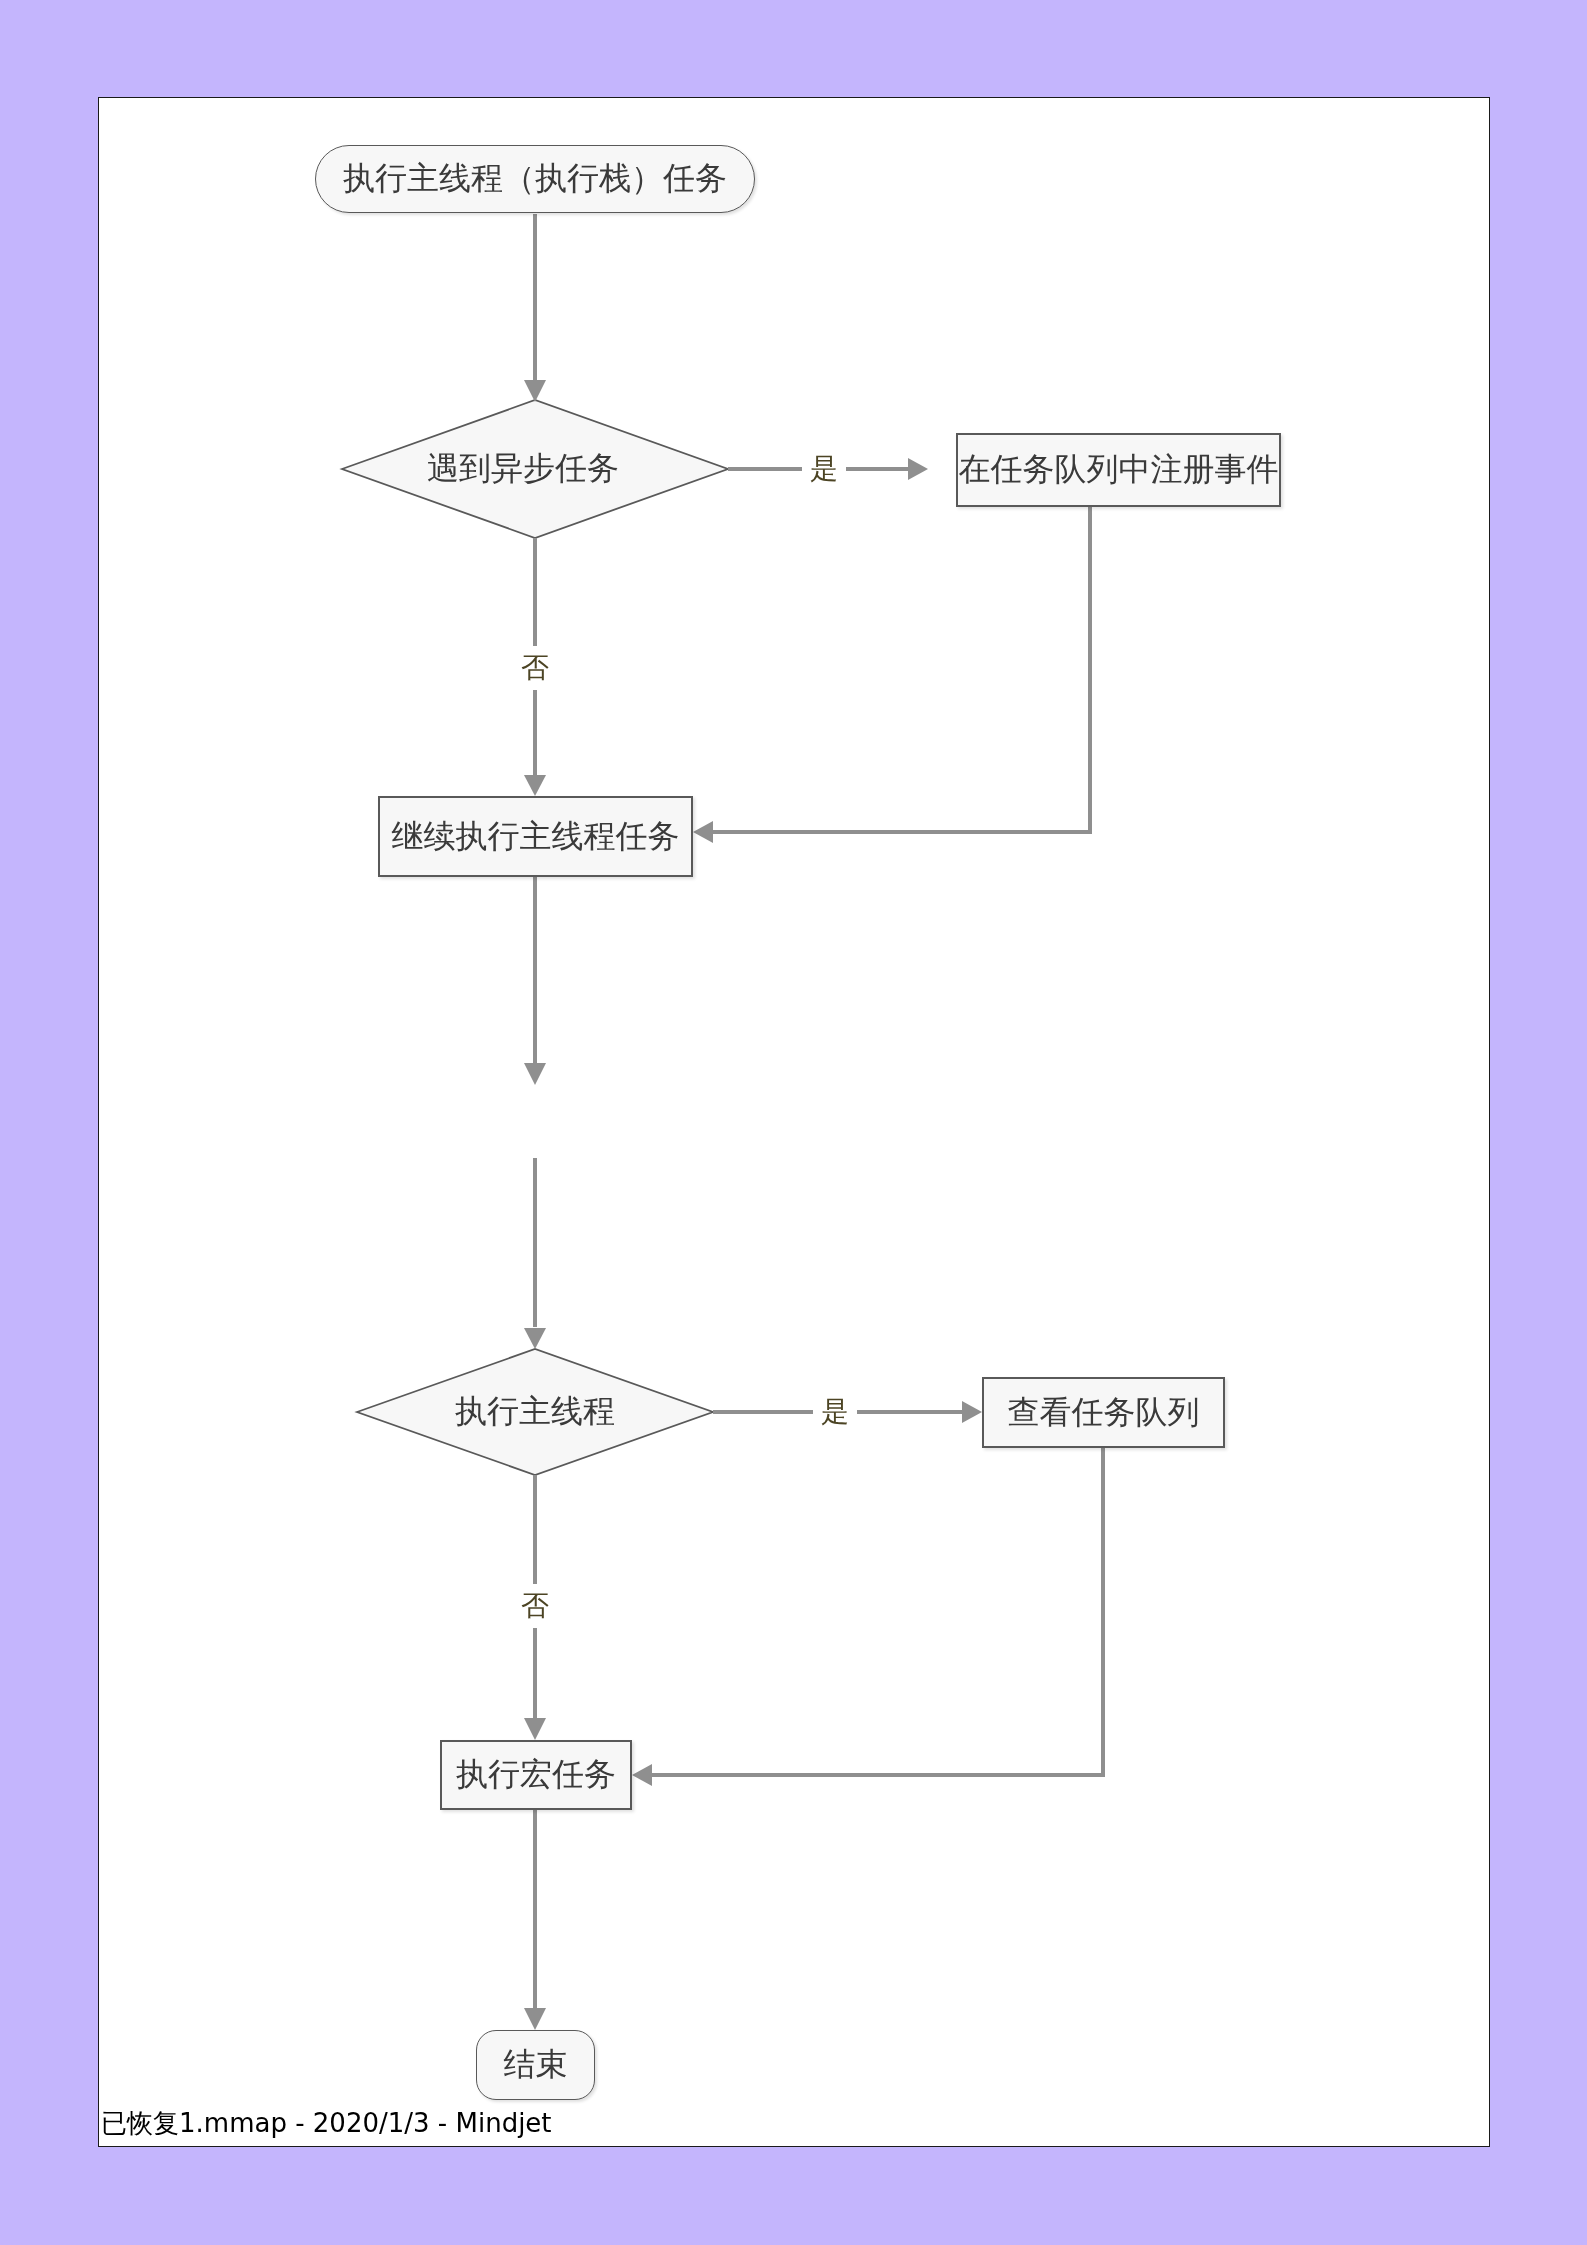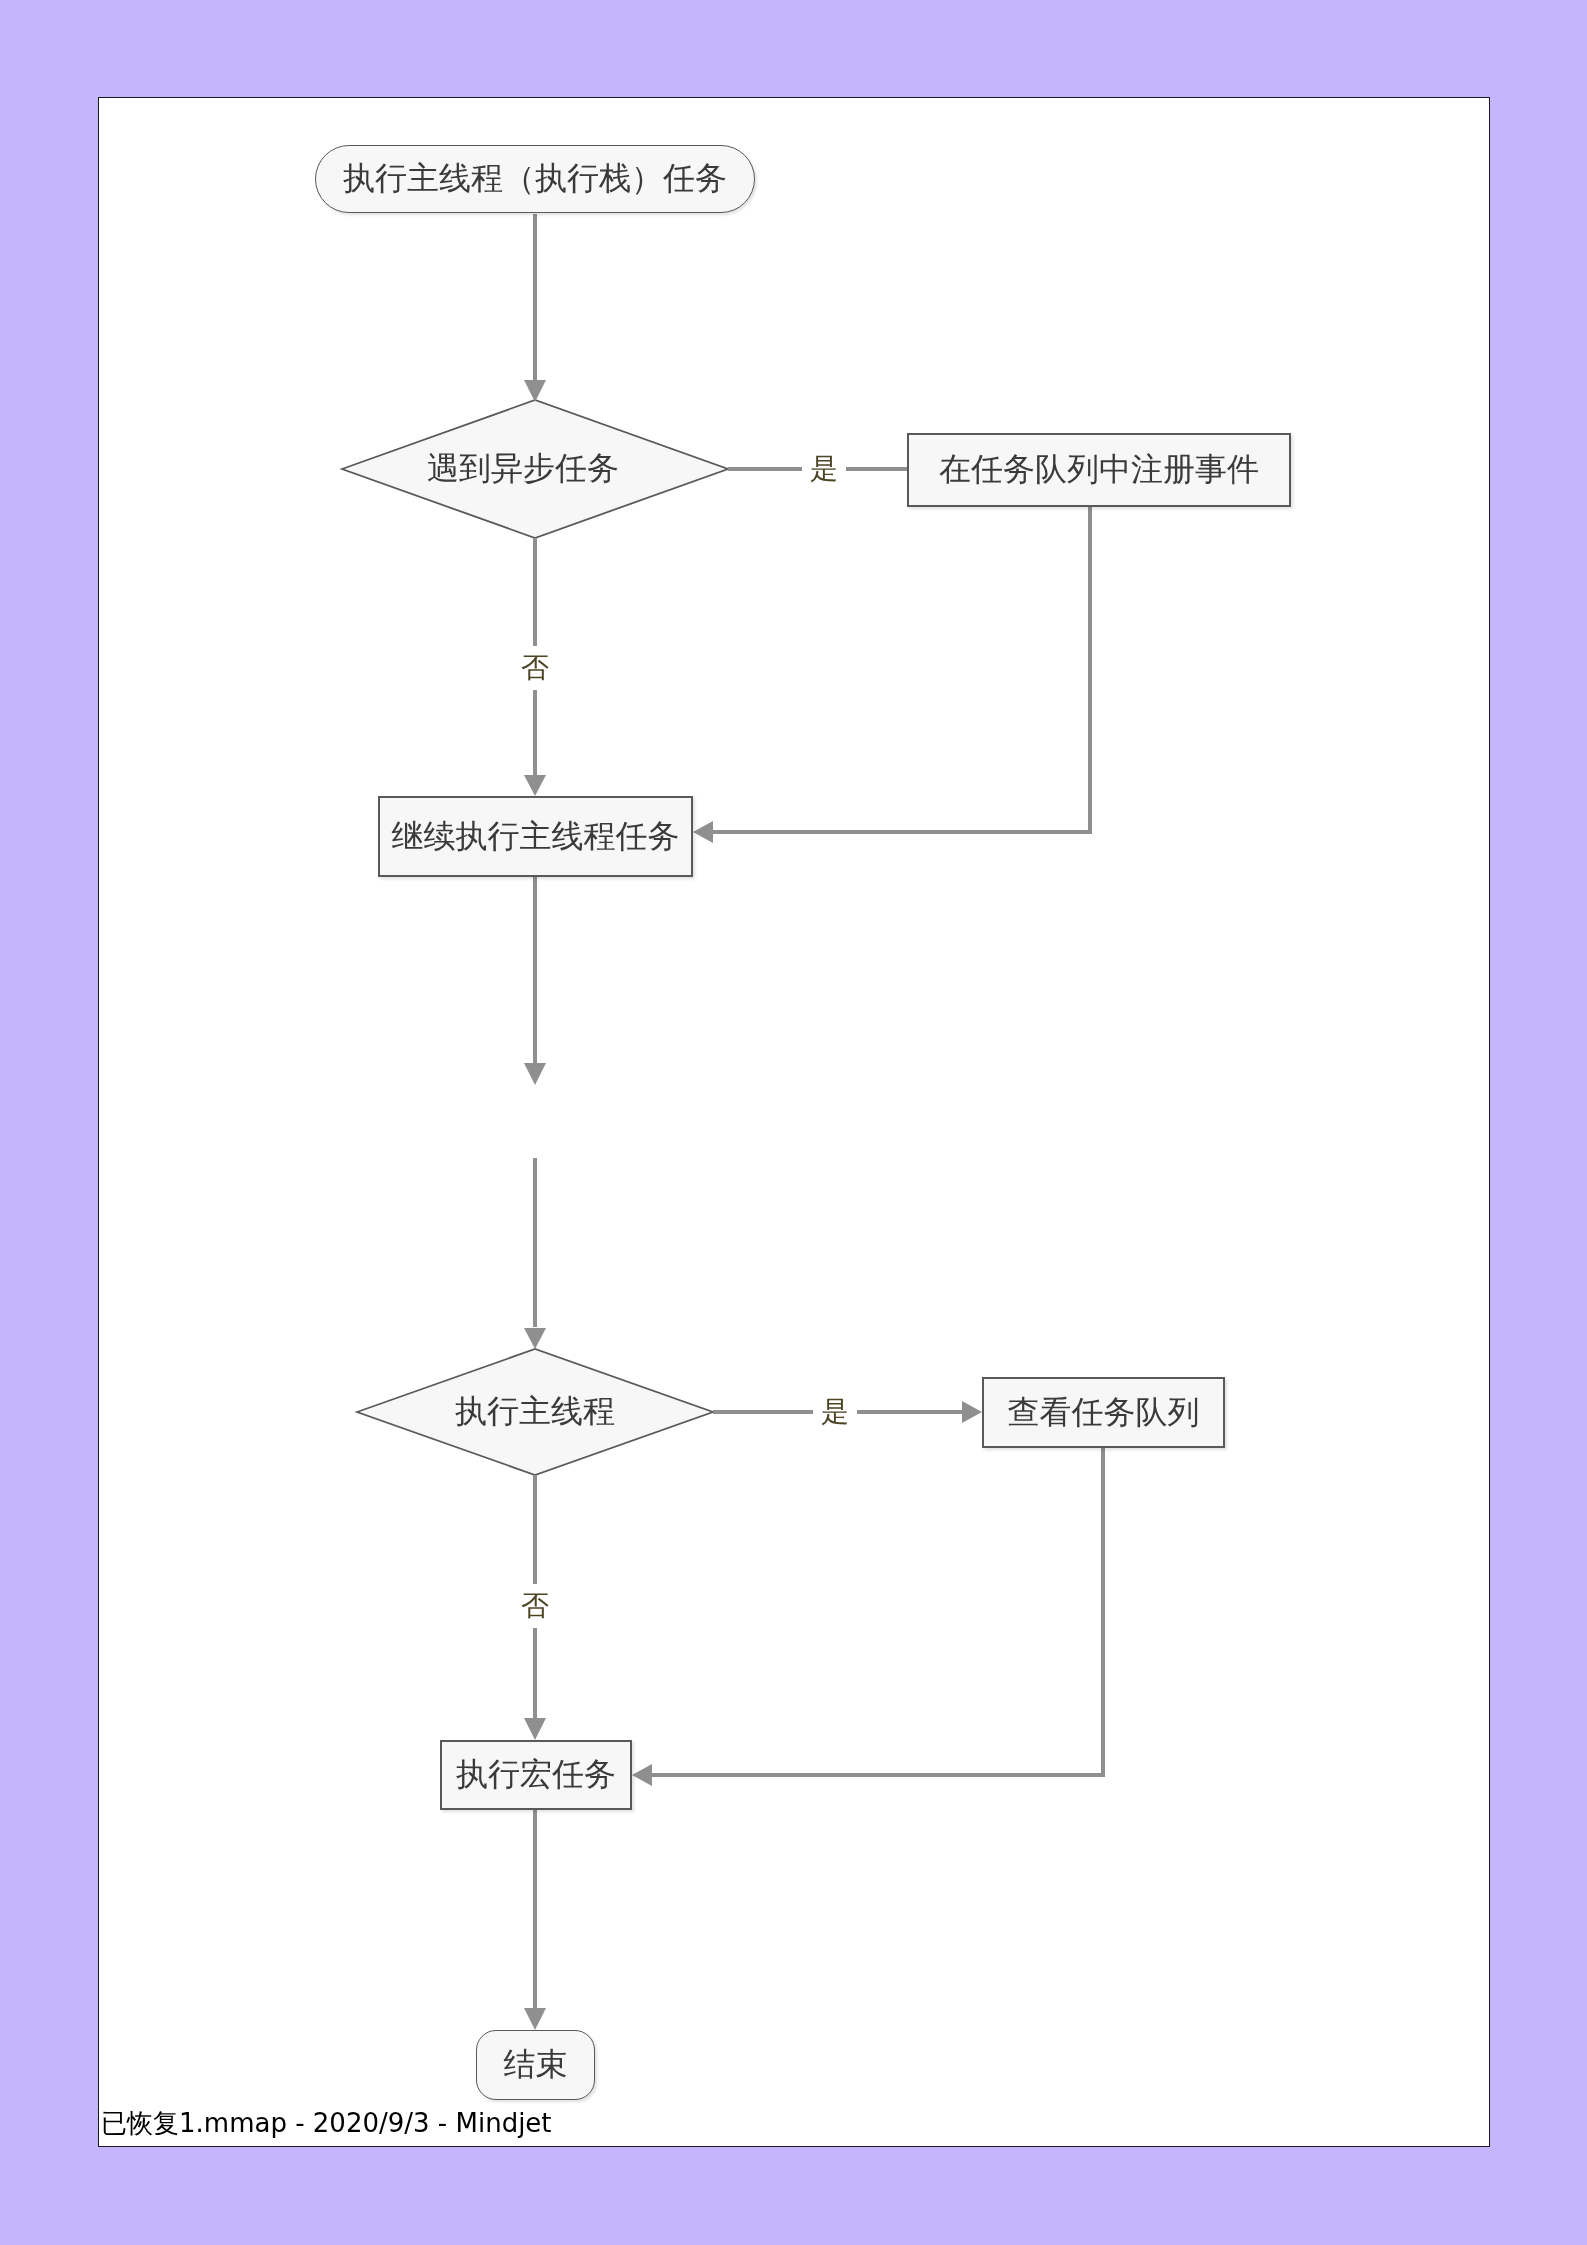--- a/index.html
+++ b/index.html
@@ -134,33 +134,33 @@
       <polygon points="524,1718 546,1718 535,1740"></polygon>
       <polygon points="652,1764 652,1786 632,1775"></polygon>
       <polygon points="524,2008 546,2008 535,2030"></polygon>
     </g>
   </svg>
 
   <div class="node rounded" style="left:315px; top:145px; width:440px; height:68px;">执行主线程（执行栈）任务</div>
 
   <div class="diamond-label" style="left:523px; top:469px;">遇到异步任务</div>
 
-  <div class="node" style="left:907px; top:433px; width:384px; height:74px;">在任务队列中注册事件</div>
+  <div class="node" style="left:956px; top:433px; width:325px; height:74px;">在任务队列中注册事件</div>
 
   <div class="node" style="left:378px; top:796px; width:315px; height:81px;">继续执行主线程任务</div>
 
 
   <div class="diamond-label" style="left:535px; top:1412px;">执行主线程</div>
 
   <div class="node" style="left:982px; top:1377px; width:243px; height:71px;">查看任务队列</div>
 
   <div class="node" style="left:440px; top:1740px; width:192px; height:70px;">执行宏任务</div>
 
   <div class="node rounded small" style="left:476px; top:2030px; width:119px; height:70px;">结束</div>
 
   <div class="edge-label" style="left:824px; top:469px;">是</div>
   <div class="edge-label" style="left:535px; top:668px;">否</div>
   <div class="edge-label" style="left:835px; top:1412px;">是</div>
   <div class="edge-label" style="left:535px; top:1606px;">否</div>
 
-  <div class="footer">已恢复1.mmap - 2020/9/3 - Mindjet</div>
+  <div class="footer">已恢复1.mmap - 2020/1/3 - Mindjet</div>
 
 </div>
 
 </body></html>

